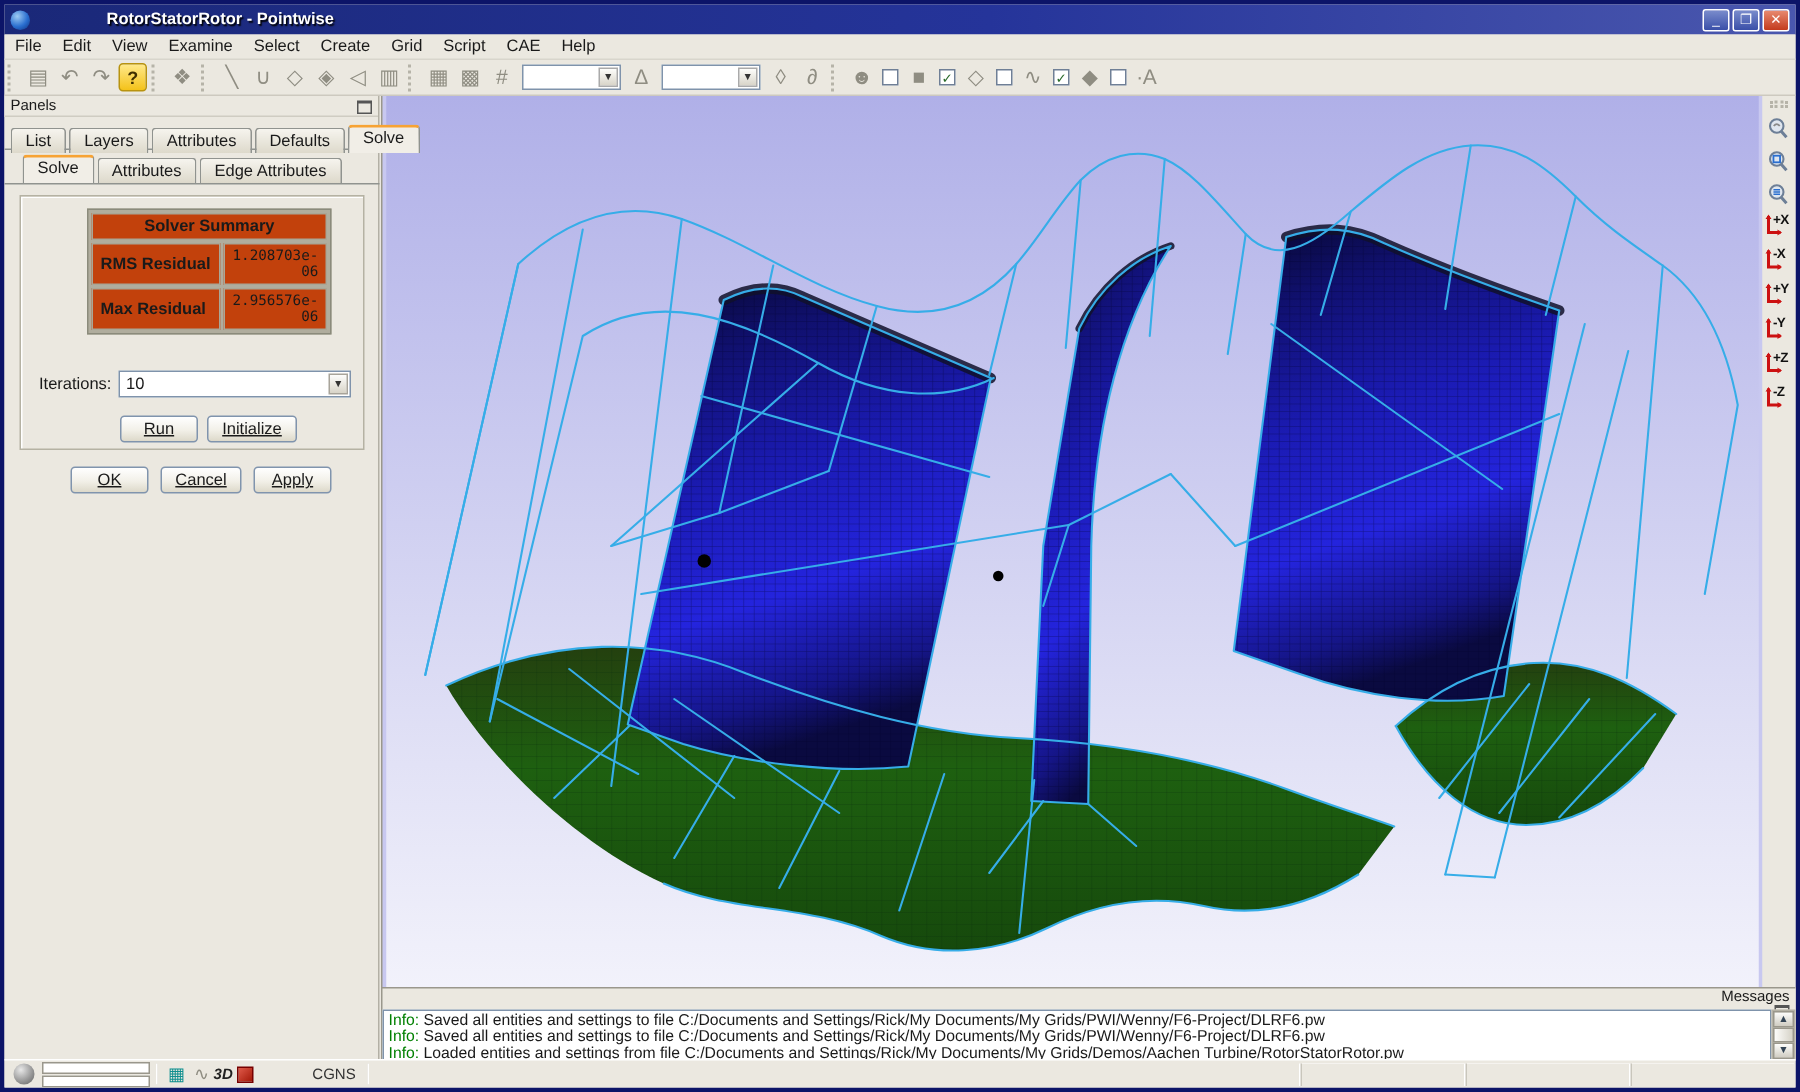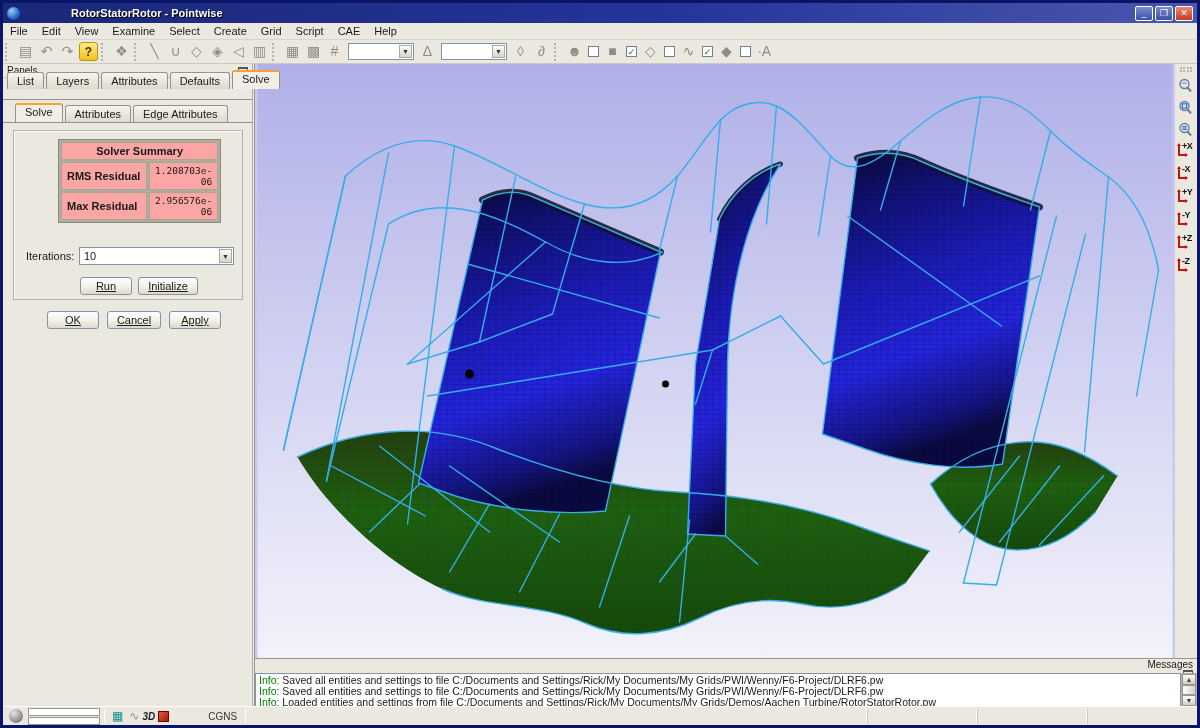--- a/index.html
+++ b/index.html
@@ -48,30 +48,30 @@
   #panel-header { height:14px; background:#ebe8e0; border-bottom:1px solid #cfccc2;
     font-size:10px; padding:1px 4px; display:flex; align-items:flex-end; }
   #panel-header span.lbl { flex:1; }
   .float-ico { width:10px; height:9px; border:1px solid #555; border-top:2px solid #555; display:inline-block; }
   .tabs { position:absolute; left:4px; display:flex; align-items:flex-end; }
   .tab { border:1px solid #90938f; border-bottom:none; border-radius:3px 3px 0 0;
     background:linear-gradient(#f6f4ee,#ddd9cb); padding:2px 9px 3px; margin-right:2px;
     font-size:11px; height:17px; }
   .tab.active { background:#f1eee7; border-top:2px solid #f7a334; padding-top:1px;
     height:19px; position:relative; z-index:2; }
-  #tabrow1 { top:6px;justify-content:space-between; }
+  #tabrow1 { top:19px;justify-content:space-between; }
   #tabrow2 { top:39px; left:12px; }
   .tabline { position:absolute; left:0; width:250px; border-bottom:1px solid #90938f; }
   #tabline1 { top:35px; } #tabline2 { top:58px; }
 
   #groupbox { position:absolute; left:10px; top:66px; width:230px; height:170px;
     border:1px solid #b5b2a3; box-shadow:inset 1px 1px 0 #fff; background:#ebe8e0; }
   #solver-table { position:absolute; left:44px; top:8px; border-collapse:separate;
     border-spacing:2px; background:#b0ad9e; border:1px solid #8b8b7c; }
-  #solver-table td { background:#fca5a5; border:1px solid #a9a696; padding:2px 5px;
+  #solver-table td { background:#c2410c; border:1px solid #a9a696; padding:2px 5px;
     font-size:11px; height:15px; }
   #solver-table td.hdr { font-weight:bold; text-align:center; }
   #solver-table td.lbl { font-weight:bold; width:86px; }
   #solver-table td.val { width:62px; text-align:right;
     font-family:"DejaVu Sans Mono", monospace; font-size:9.5px; }
   #iter-row { position:absolute; left:12px; top:116px; width:210px; }
   #iter-label { position:absolute; left:0; top:3px; }
   #iter-spin { position:absolute; left:53px; top:0; width:155px; height:18px;
     background:#fff; border:1px solid #7f93ab; font-size:11px; padding:2px 4px; }
   #iter-spin .arrow { position:absolute; right:1px; top:1px; width:13px; height:14px;

